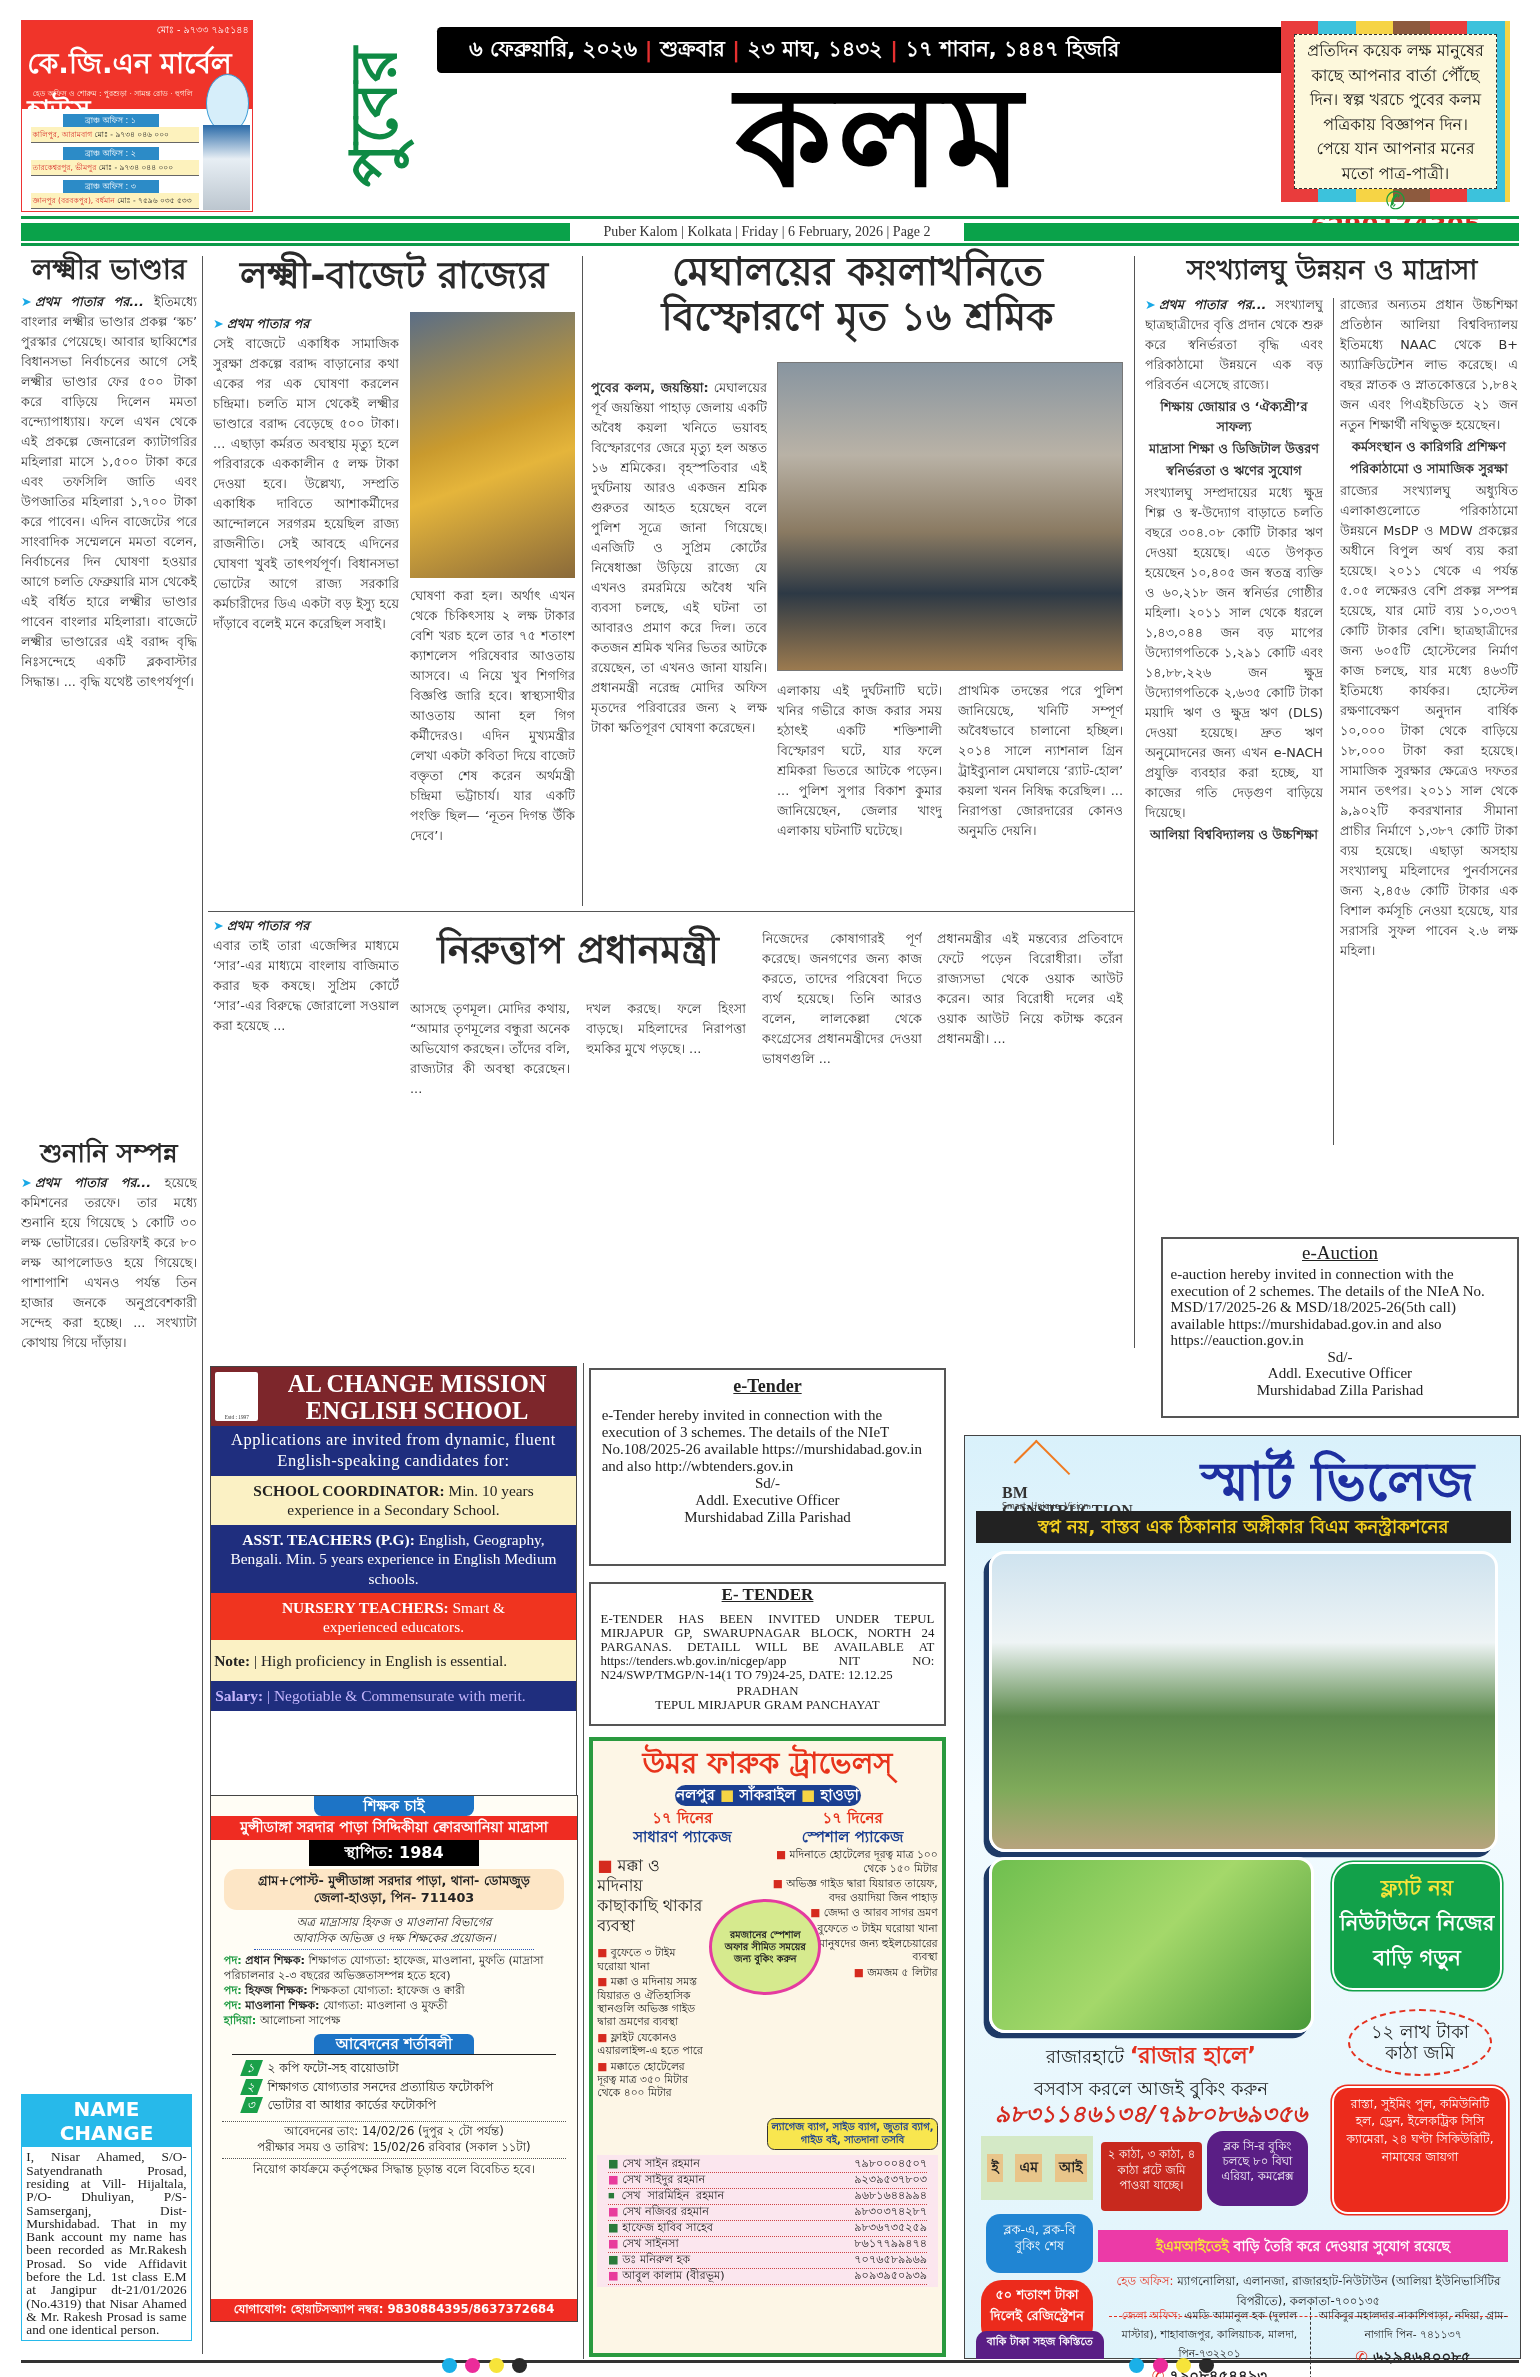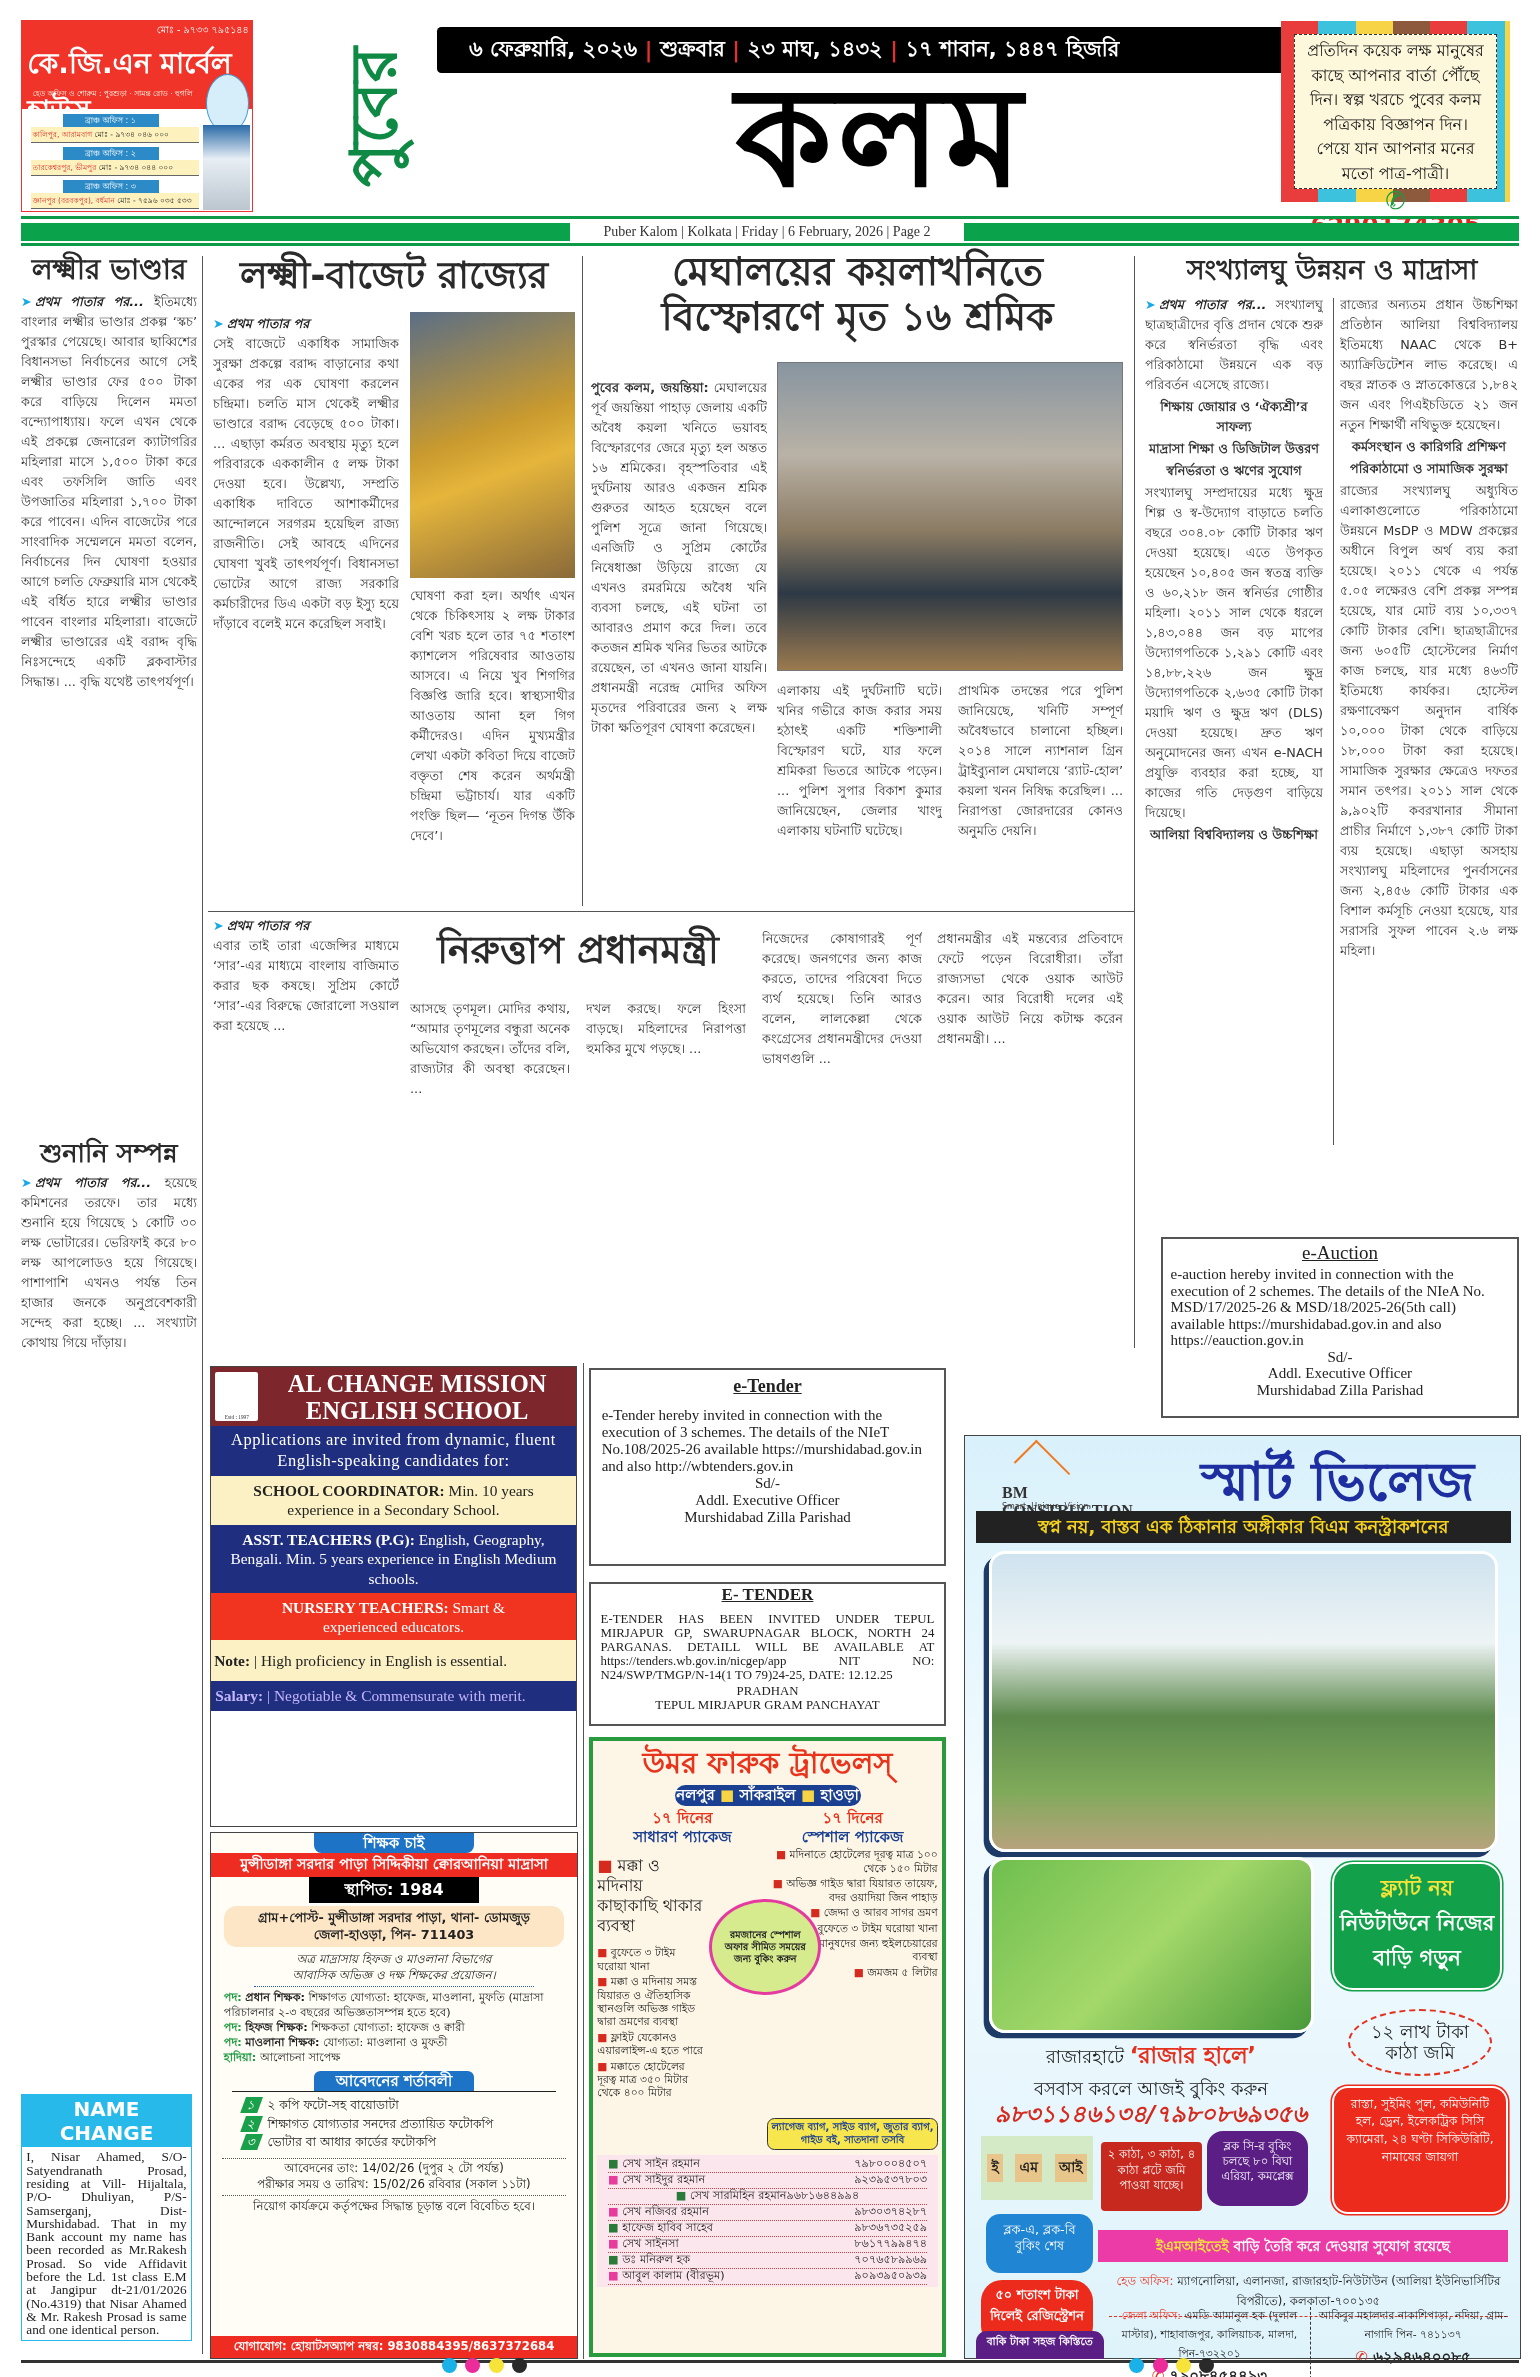--- a/index.html
+++ b/index.html
@@ -188,21 +188,21 @@
     </div>
   </div>
   <div style="background:#1f2e7e;color:#fff;padding:4.3px 10.7px;font-size:16.5px;letter-spacing:0.5px">Applications are invited from dynamic, fluent English-speaking candidates for:</div>
   <div style="background:#fbf1c4;padding:5.3px 10.7px;color:#222"><b>SCHOOL COORDINATOR:</b> <span>Min. 10 years experience in a Secondary School.</span></div>
   <div style="background:#1f2e7e;color:#fff;padding:5.3px 16px"><b>ASST. TEACHERS (P.G):</b> <span>English, Geography, Bengali. Min. 5 years experience in English Medium schools.</span></div>
   <div style="background:#f0341f;color:#fff;padding:4.3px 32px"><b>NURSERY TEACHERS:</b> <span>Smart &amp; experienced educators.</span></div>
   <div style="background:#fbf1c4;padding:10.7px 3.2px;text-align:left"><b>Note:</b> | <span>High proficiency in English is essential.</span></div>
   <div style="background:#1f2e7e;color:#c4b5fd;padding:5.3px 4.3px;text-align:left"><b>Salary:</b> | <span>Negotiable &amp; Commensurate with merit.</span></div>
 </div>
 
-<div class="abs" style="left:210px;top:1832px;width:368px;height:527px;border:1.6px solid #444;background:#fffdf5;font-size:11.2px;line-height:1.35">
+<div class="abs" style="left:210px;top:1795px;width:368px;height:527px;border:1.6px solid #444;background:#fffdf5;font-size:11.2px;line-height:1.35">
   <div style="margin:0 auto;width:160px;background:#1d74c6;color:#fff;text-align:center;font-weight:bold;font-size:15px;border-radius:0 0 7.5px 7.5px">শিক্ষক চাই</div>
   <div style="background:#ef2c22;color:#fff;text-align:center;font-weight:bold;font-size:14.4px;padding:2.1px 0">মুন্সীডাঙ্গা সরদার পাড়া সিদ্দিকীয়া ক্বোরআনিয়া মাদ্রাসা</div>
   <div style="margin:0 auto;width:170px;background:#000000;color:#fff;text-align:center;font-weight:bold;font-size:16px;padding:2.1px 0">স্থাপিত: 1984</div>
   <div style="margin:3.2px 12.8px;background:#fde6c6;border-radius:12.8px;text-align:center;font-weight:bold;font-size:12.8px;padding:3.2px">
     <div>গ্রাম+পোস্ট- মুন্সীডাঙ্গা সরদার পাড়া, থানা- ডোমজুড়</div>
       <div>জেলা-হাওড়া, পিন- 711403</div>
   </div>
   <div style="text-align:center;font-style:italic;padding:2.1px 21px;font-size:11.7px;border-bottom:1.1px dotted #2a5ac0;margin:0 43px">অত্র মাদ্রাসায় হিফজ ও মাওলানা বিভাগের আবাসিক অভিজ্ঞ ও দক্ষ শিক্ষকের প্রয়োজন।</div>
   <div id="madrasa-posts" style="padding:3.2px 12.8px">
       <div><b style="color:#1a9a3e">পদ:</b> <b>প্রধান শিক্ষক:</b> <span>শিক্ষাগত যোগ্যতা: হাফেজ, মাওলানা, মুফতি (মাদ্রাসা পরিচালনার ২-৩ বছরের অভিজ্ঞতাসম্পন্ন হতে হবে)</span></div>
@@ -277,21 +277,21 @@
   <div style="margin-left:170px;background:#f8e64f;border:1.1px solid #333;border-radius:7.5px;text-align:center;color:#1b3f91;font-weight:bold;font-size:10px;padding:2.1px">ল্যাগেজ ব্যাগ, সাইড ব্যাগ, জুতার ব্যাগ, গাইড বই, সাতদানা তসবি</div>
   <div id="travel-contacts" style="margin-top:5.3px;background:#fbe6ee;padding:2.1px 10.7px">
       <div style="display: flex; justify-content: space-between; border-bottom: 0.5px dotted rgb(204, 68, 68); font-size: 11.2px; padding: 0.5px 0px;">
         <span><span style="color:#2a7a3a">■</span> <span>সেখ সাইন রহমান</span></span>
         <span>৭৯৮০০০৪৫০৭</span>
       </div>
       <div style="display: flex; justify-content: space-between; border-bottom: 0.5px dotted rgb(204, 68, 68); font-size: 11.2px; padding: 0.5px 0px;">
         <span><span style="color:#e83c9c">■</span> <span>সেখ সাইদুর রহমান</span></span>
         <span>৯২৩৯৫৩৭৮০৩</span>
       </div>
-      <div style="display: flex; justify-content: center; border-bottom: 0.5px dotted rgb(204, 68, 68); font-size: 11.2px; padding: 0.5px 0px;">
+      <div style="display: flex; justify-content: space-between; border-bottom: 0.5px dotted rgb(204, 68, 68); font-size: 11.2px; padding: 0.5px 0px; font-family: Liberation Mono, monospace;">
         <span><span style="color:#2a7a3a">■</span> <span>সেখ সারমিহিন রহমান</span></span>
         <span>৯৬৮১৬৪৪৯৯৪</span>
       </div>
       <div style="display: flex; justify-content: space-between; border-bottom: 0.5px dotted rgb(204, 68, 68); font-size: 11.2px; padding: 0.5px 0px;">
         <span><span style="color:#e83c9c">■</span> <span>সেখ নজিবর রহমান</span></span>
         <span>৯৮৩০৩৭৪২৮৭</span>
       </div>
       <div style="display: flex; justify-content: space-between; border-bottom: 0.5px dotted rgb(204, 68, 68); font-size: 11.2px; padding: 0.5px 0px;">
         <span><span style="color:#2a7a3a">■</span> <span>হাফেজ হাবিব সাহেব</span></span>
         <span>৯৮৩৬৭৩৫২৫৯</span>

